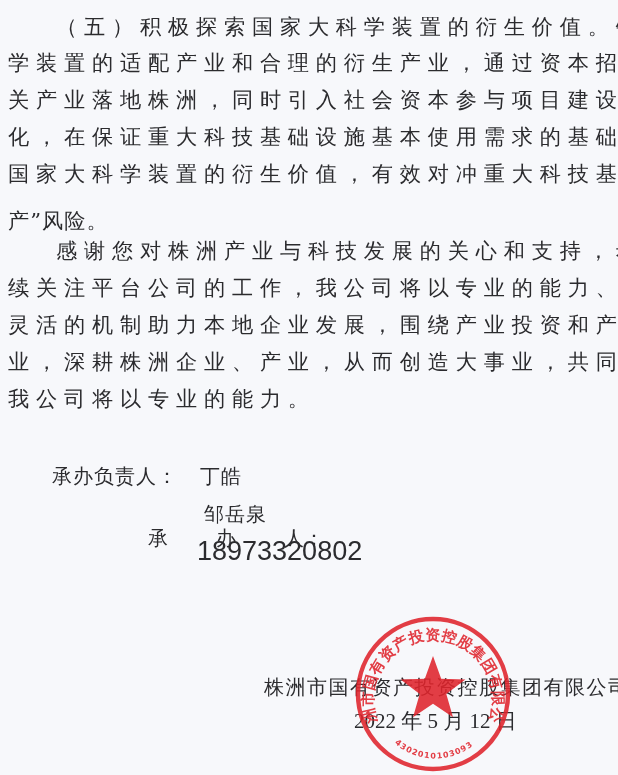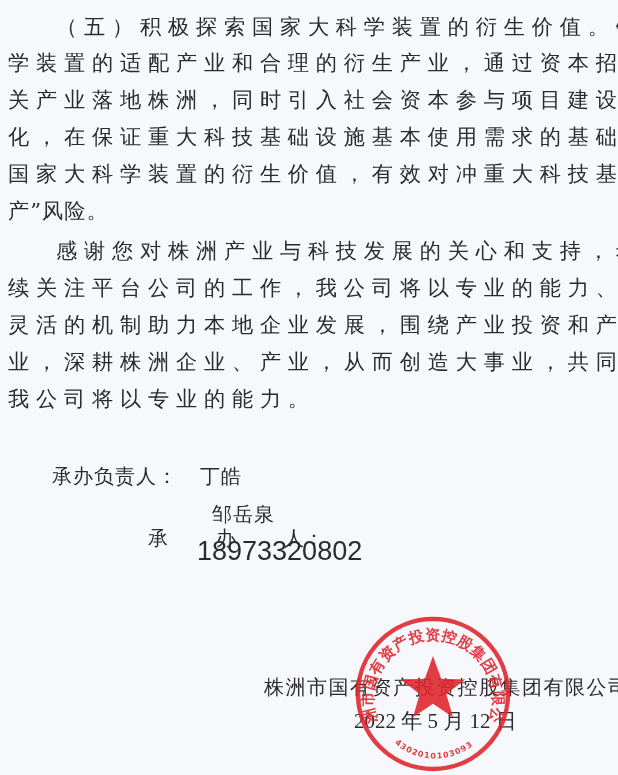--- a/index.html
+++ b/index.html
@@ -88,41 +88,41 @@
 <body>
 
 <div class="page">
 
   <div>
     <div class="line" style="top:13px; left:56px;">（五）积极探索国家大科学装置的衍生价值。针对国家大科</div>
     <div class="line" style="top:49px;">学装置的适配产业和合理的衍生产业，通过资本招商方式引进相</div>
     <div class="line" style="top:86px;">关产业落地株洲，同时引入社会资本参与项目建设及科技成果转</div>
     <div class="line" style="top:123px;">化，在保证重大科技基础设施基本使用需求的基础上，积极探索</div>
     <div class="line" style="top:160px;">国家大科学装置的衍生价值，有效对冲重大科技基础设施的“少</div>
-    <div class="line" style="top:197px; letter-spacing:1px;">产”风险。</div>
+    <div class="line" style="top:207px; letter-spacing:1px;">产”风险。</div>
   </div>
 
   <div>
     <div class="line" style="top:237px; left:56px;">感谢您对株洲产业与科技发展的关心和支持，希望您今后继</div>
     <div class="line" style="top:274px;">续关注平台公司的工作，我公司将以专业的能力、优质的服务及</div>
     <div class="line" style="top:311px;">灵活的机制助力本地企业发展，围绕产业投资和产业服务两大主</div>
     <div class="line" style="top:348px;">业，深耕株洲企业、产业，从而创造大事业，共同为株洲产业裂</div>
     <div class="line" style="top:385px;">我公司将以专业的能力。</div>
   </div>
 
   <div>
     <div class="contact-row" style="left:52px; top:463px; width:300px;">
       <span class="contact-label">承办负责人：</span>
       <span class="contact-value" style="left:148px;">丁皓</span>
     </div>
     <div class="contact-row" style="left:52px; top:501px; width:300px;">
       <span class="contact-label" style="letter-spacing:0;font-family:Liberation Mono, monospace;">
         <span>承    办    人：</span>
       </span>
-      <span class="contact-value" style="left:160px;">邹岳泉</span>
+      <span class="contact-value" style="left:152px;">邹岳泉</span>
     </div>
     <div class="contact-row" style="left:48px; top:538px; width:320px;">
       <span class="contact-value phone" style="left:149px;">18973320802</span>
     </div>
   </div>
 
   <div class="signature">株洲市国有资产投资控股集团有限公司</div>
   <div class="date">2022 年 5 月 12 日</div>
 
   <svg class="seal" viewBox="0 0 160 160">

